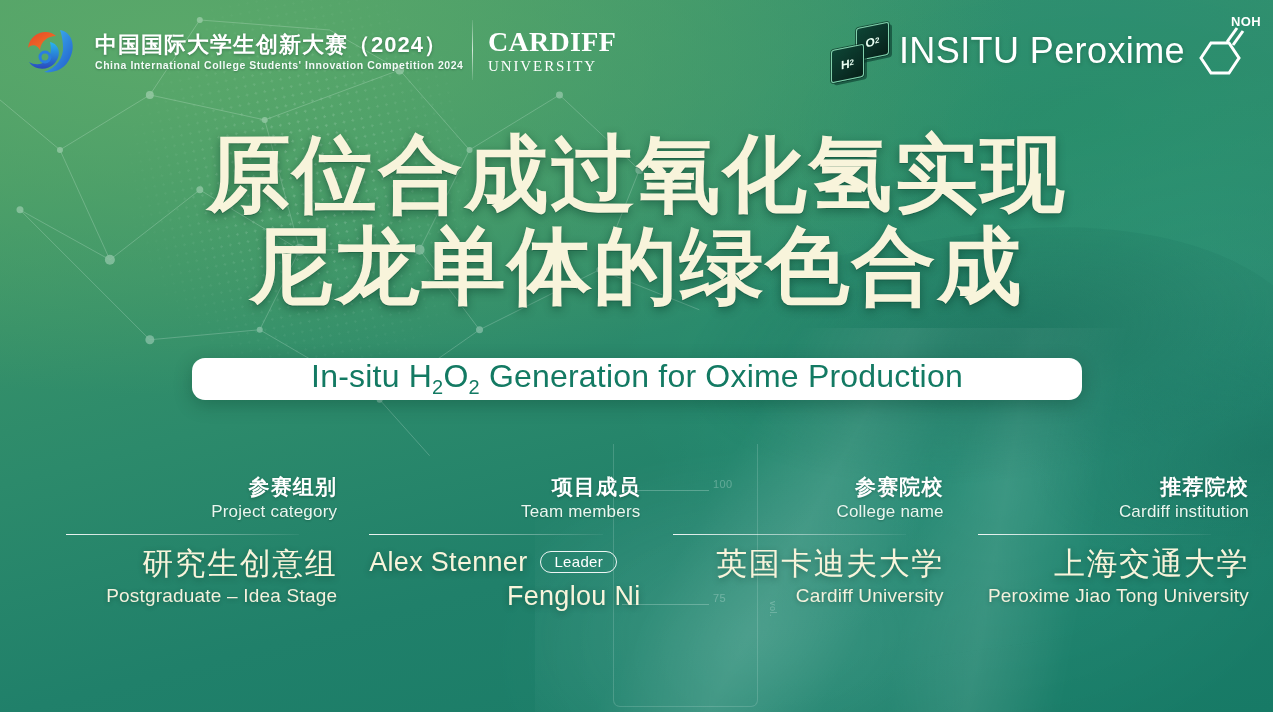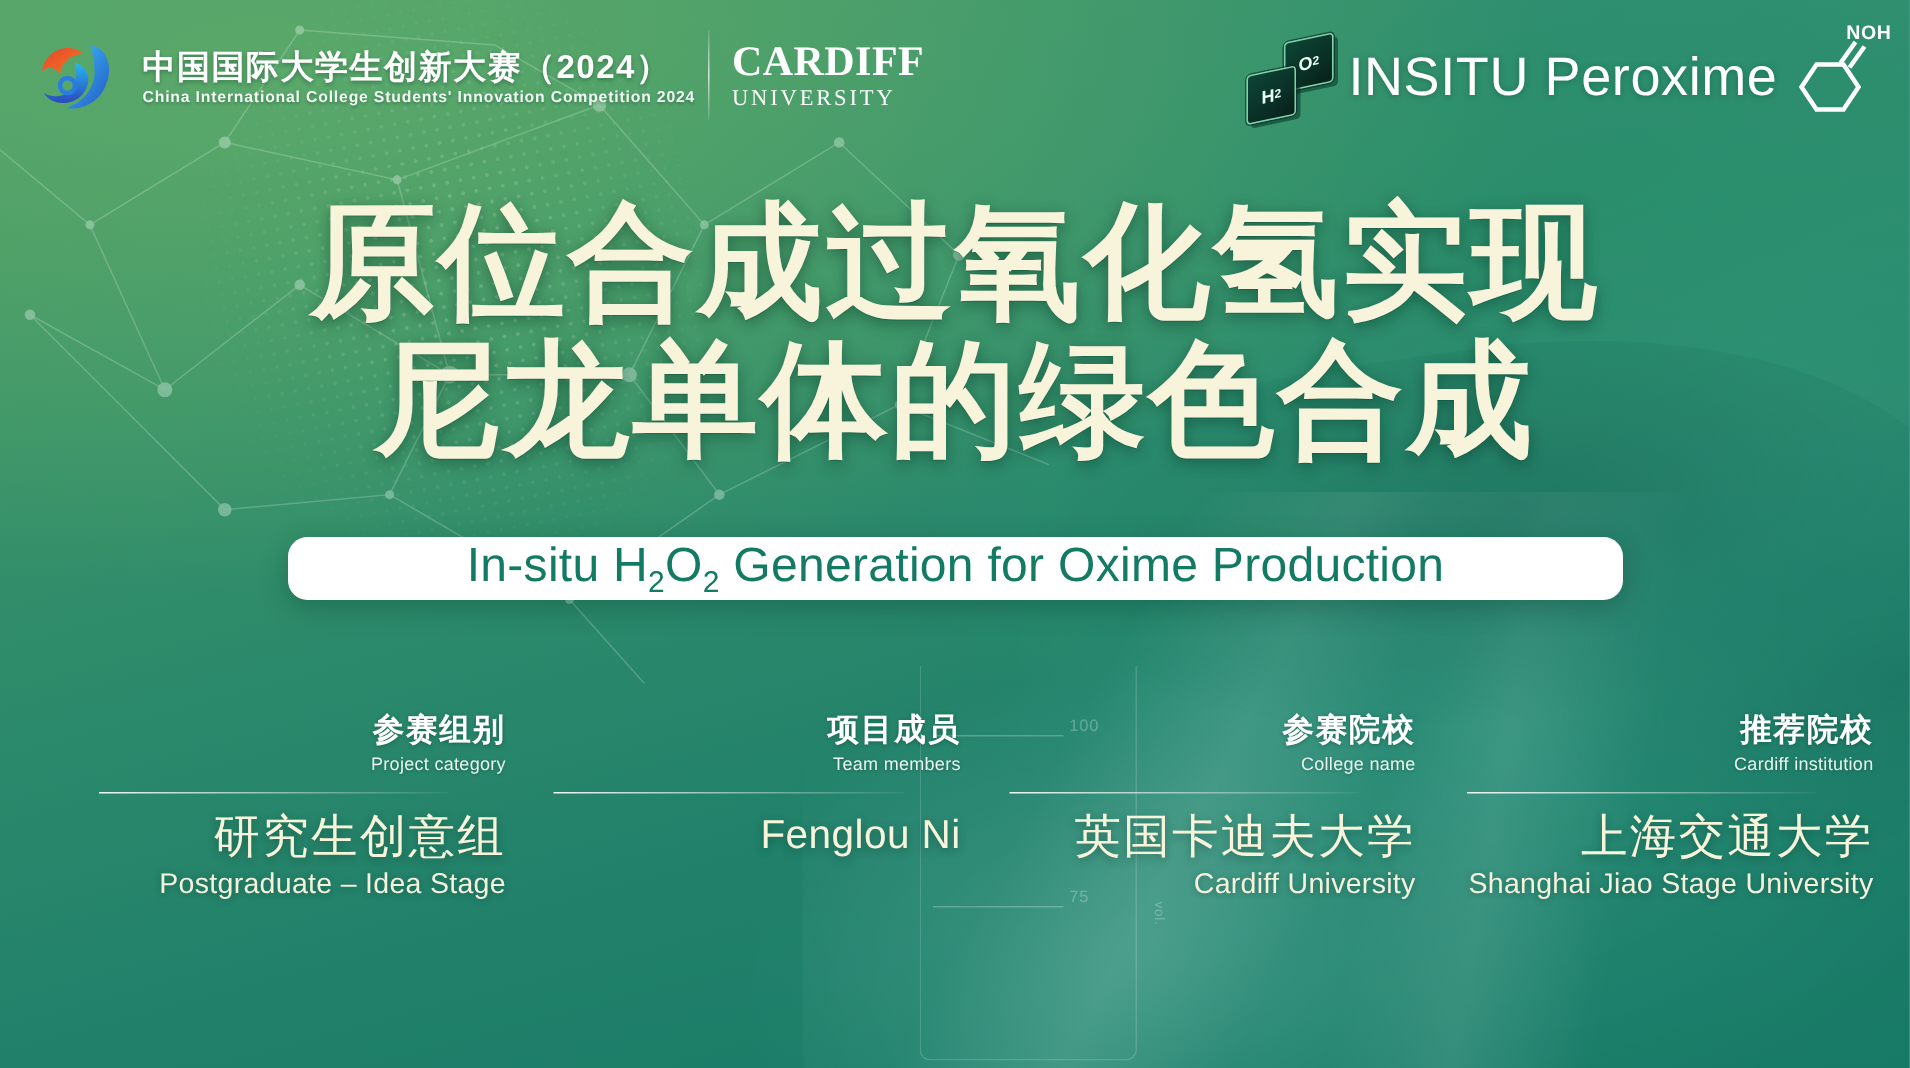--- a/index.html
+++ b/index.html
@@ -133,21 +133,21 @@
   }
   .pill-text sub{font-size:20px;}
   
   .cols{position:absolute;left:0;top:474px;width:100%;display:flex;}
   .col{flex:1 1 0;padding-right:24px;box-sizing:border-box;text-align:right;}
   .col:nth-child(1){padding-left:66px;}
   .col:nth-child(2){padding-left:8px;}
   .col:nth-child(3){padding-left:8px;}
   .col:nth-child(4){padding-left:10px;}
   .lab-cn{color:#ffffff;font-size:21px;font-weight:700;letter-spacing:1.2px;line-height:1.2;text-shadow:0 1px 3px rgba(0,40,28,.35);}
-  .lab-en{color:#eaf6ef;font-size:12px;font-weight:400;letter-spacing:.2px;margin-top:3px;text-shadow:0 1px 2px rgba(0,40,28,.3);}
+  .lab-en{color:#eaf6ef;font-size:17px;font-weight:400;letter-spacing:.2px;margin-top:3px;text-shadow:0 1px 2px rgba(0,40,28,.3);}
   .rule{
     height:1px;margin:12px 0 10px 0;width:86%;
     background:linear-gradient(to right, rgba(255,255,255,.92), rgba(255,255,255,.05));
   }
   .val-cn{
     color:#f8f4db;font-size:31px;font-weight:400;letter-spacing:1.5px;line-height:1.22;
     text-shadow:0 2px 6px rgba(0,44,32,.40);
   }
   .val-en{
     color:#f4f1dd;font-size:19px;font-weight:400;letter-spacing:.2px;line-height:1.3;margin-top:1px;
@@ -295,33 +295,37 @@
       <div class="lab-en">Project category</div>
       <div class="rule"></div>
       <div class="val-cn">研究生创意组</div>
       <div class="val-en">Postgraduate – Idea Stage</div>
     </div>
 
     <div class="col">
       <div class="lab-cn">项目成员</div>
       <div class="lab-en">Team members</div>
       <div class="rule"></div>
+      <div class="member-row">
+        <div class="name">Alex Stenner</div>
+        <div class="leader">Leader</div>
+      </div>
       <div class="name">Fenglou Ni</div>
     </div>
 
     <div class="col">
       <div class="lab-cn">参赛院校</div>
       <div class="lab-en">College name</div>
       <div class="rule"></div>
       <div class="val-cn">英国卡迪夫大学</div>
       <div class="val-en">Cardiff University</div>
     </div>
 
     <div class="col">
       <div class="lab-cn">推荐院校</div>
       <div class="lab-en">Cardiff institution</div>
       <div class="rule"></div>
       <div class="val-cn">上海交通大学</div>
-      <div class="val-en">Shanghai Jiao Stage University</div>
+      <div class="val-en">Peroxime Jiao Tong University</div>
     </div>
 
   </div>
 </div>
 
 </body></html>

